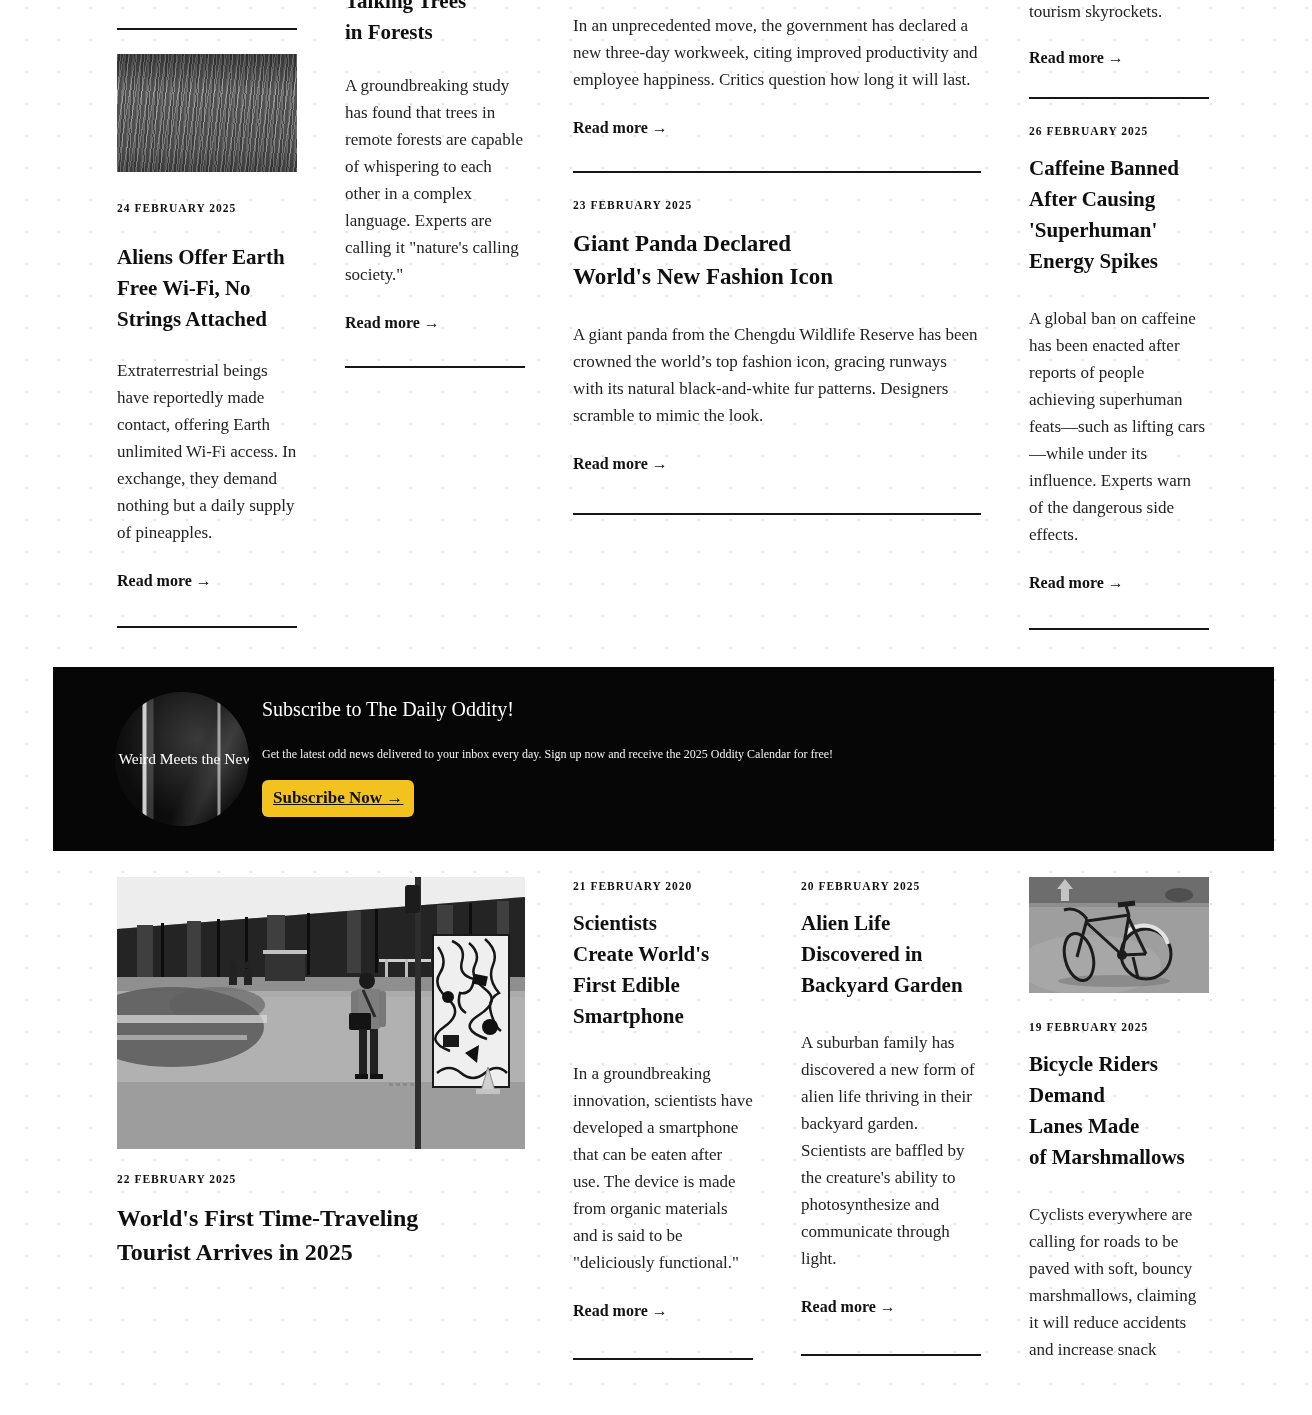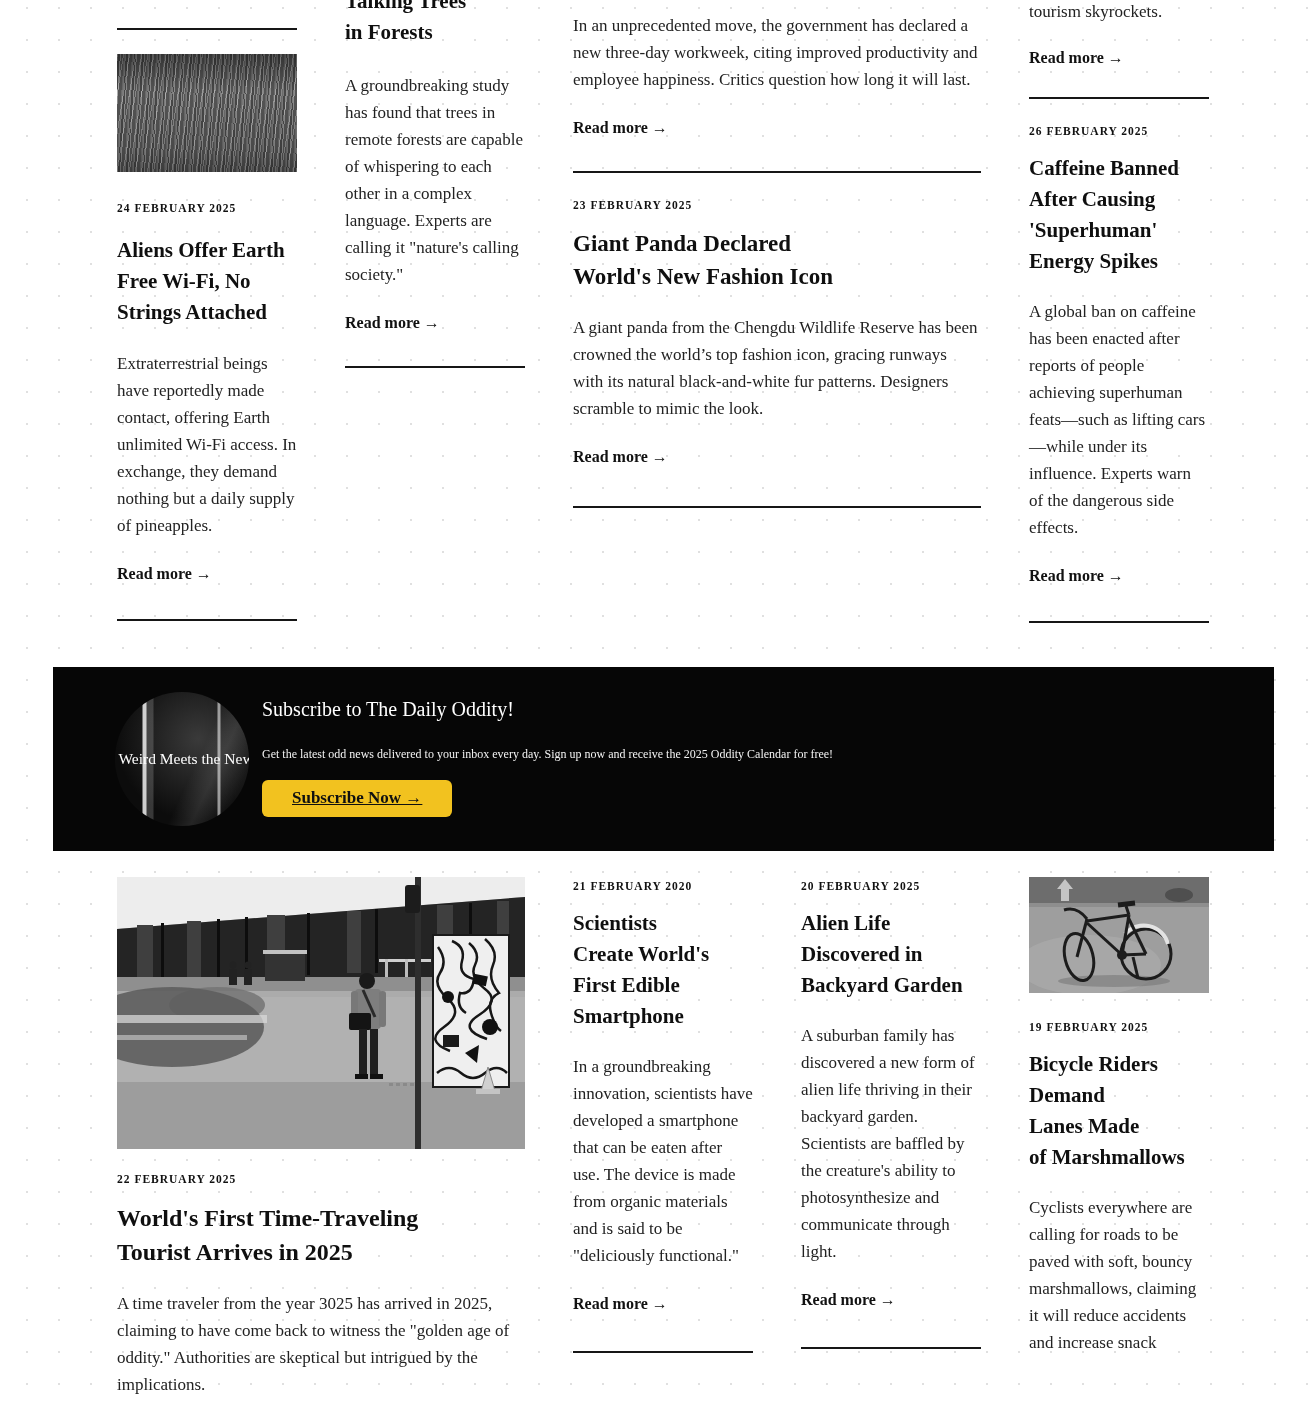--- a/index.html
+++ b/index.html
@@ -25,21 +25,21 @@
   .date { font-size:11.5px; font-weight:700; letter-spacing:1px; color:#111; }
   .title { font-size:21px; line-height:31px; font-weight:700; color:#0f0f0f; }
   .title-wide { font-size:23px; line-height:33px; }
   .title-wide-lg { font-size:24px; line-height:34px; }
   .body { font-size:17px; line-height:27px; color:#222; }
   .readmore { display:inline-block; font-size:16px; font-weight:700; color:#111;
               cursor:pointer; }
   .pull-up { margin-top:-14px; }
 
   .mt2{margin-top:12px} .mt3{margin-top:3px} .mt16{margin-top:16px}
-  .mt20{margin-top:21px} .mt22{margin-top:22px} .mt24{margin-top:24px} .mt26{margin-top:26px}
+  .mt20{margin-top:28px} .mt22{margin-top:22px} .mt24{margin-top:24px} .mt26{margin-top:26px}
   .mt28{margin-top:28px} .mt30{margin-top:30px} .mt34{margin-top:34px}
   .mt36{margin-top:36px} .mt38{margin-top:38px} .mt40{margin-top:40px}
   .mtn2{margin-top:-2px}
 
   
   .thumb { display:block; width:100%; cursor:pointer; }
   .thumb svg { display:block; width:100%; height:100%; }
   .fur {
     height:118px;
     background:
@@ -63,21 +63,21 @@
   }
   .logo-text { position:absolute; inset:0; display:flex; flex-direction:row;
                justify-content:center; align-items:center; color:#fff; text-align:center;gap:23px; }
   .logo-l1,.logo-l2 { font-size:15.5px; line-height:1.6; white-space:nowrap; }
   .logo-l3 { font-size:7.5px; font-weight:700; margin-top:2px; white-space:nowrap; color:#efefef;text-align:center; }
   .banner-copy { margin-left:13px; padding-bottom:4px; }
   .banner-heading { font-size:20px; font-weight:400; color:#ffffff; }
   .banner-text { font-size:12px; color:#f3f3f3; margin-top:26px; }
   .subscribe-btn { display:inline-block; margin-top:18px; background:#f2c21f; color:#101010;
                    font-size:17px; font-weight:700; text-decoration:underline;
-                   padding:8px 30px 9px; border-radius:6px; cursor:pointer; }
+                   padding:8px 11px 9px; border-radius:6px; cursor:pointer; }
 </style>
 </head>
 <body>
 
 <div class="page">
 
   <section class="grid top-grid">
 
     <article class="cell">
       <div class="divider mt28"></div>
@@ -212,21 +212,20 @@
             <circle cx="373" cy="150" r="8" fill="#111"></circle>
             <rect x="326" y="158" width="16" height="12" fill="#1a1a1a"></rect>
             <polygon points="348,176 362,168 360,186" fill="#111"></polygon>
           </g>
           <polygon points="364,214 371,190 378,214" fill="#d0d0d0" stroke="#8a8a8a" stroke-width="1"></polygon>
           <rect x="359" y="212" width="24" height="5" fill="#c4c4c4"></rect>
         </svg>
       </div>
       <div class="date mt24">22 FEBRUARY 2025</div>
       <h3 class="title title-wide-lg mt16">World's First Time-Traveling<br>Tourist Arrives in 2025</h3>
-      <p class="body mt20">A time traveler from the year 3025 has arrived in 2025, claiming to have come back to witness the "golden age of oddity." Authorities are skeptical but intrigued by the implications.</p>
     </article>
 
     <article class="cell">
       <div class="date mt3">21 FEBRUARY 2020</div>
       <h3 class="title mt16">Scientists<br>Create World's<br>First Edible<br>Smartphone</h3>
       <p class="body mt20">In a groundbreaking innovation, scientists have developed a smartphone that can be eaten after use. The device is made from organic materials and is said to be "deliciously functional."</p>
       <a class="readmore mt26">Read more →</a>
       <div class="divider mt38"></div>
     </article>
 

